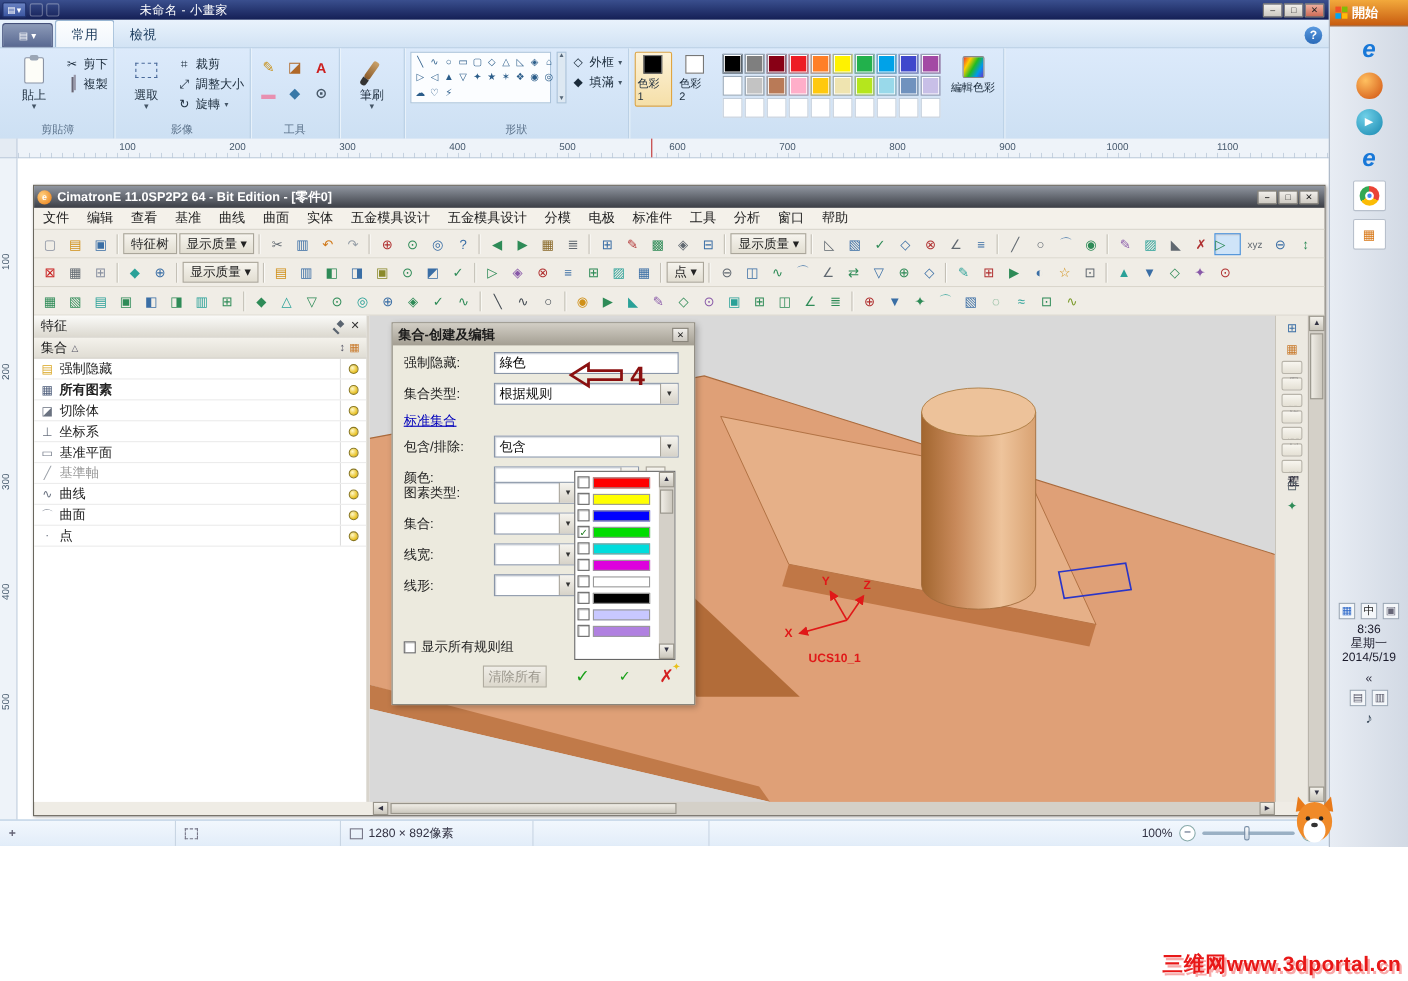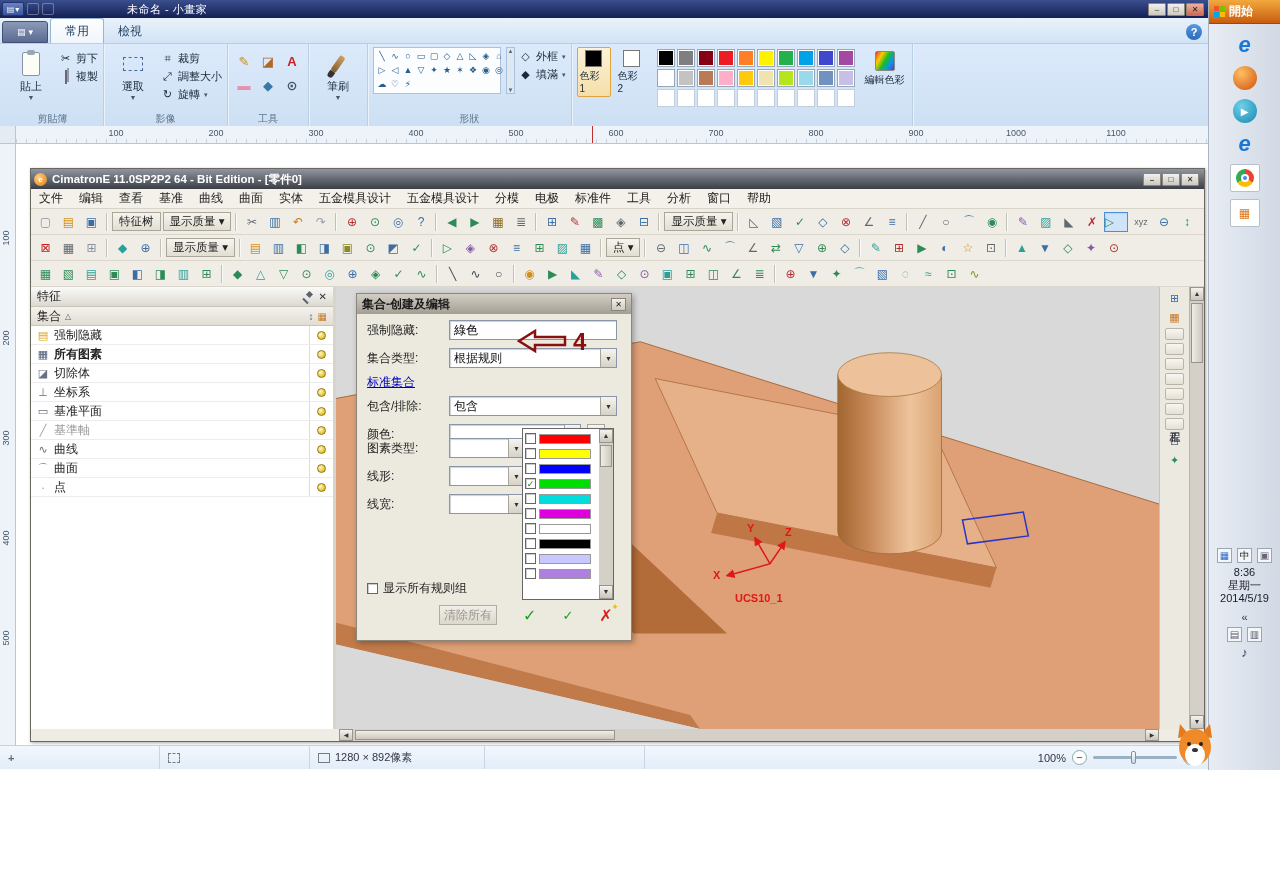--- a/index.html
+++ b/index.html
@@ -751,27 +751,33 @@
                 <span class="more-btn" style="position:absolute; left:228px; top:130px;">...</span>
 
                 <div class="dsmall-rows">
                     <div class="drow">
                       <span class="dlabel">图素类型:</span>
                       <span class="sel dsel-small">
                         <span class="dd">▼</span>
                       </span>
                     </div>
                     <div class="drow">
-                      <span class="dlabel">线形:</span>
+                      <span class="dlabel">集合:</span>
                       <span class="sel dsel-small">
                         <span class="dd">▼</span>
                       </span>
                     </div>
                     <div class="drow">
                       <span class="dlabel">线宽:</span>
+                      <span class="sel dsel-small">
+                        <span class="dd">▼</span>
+                      </span>
+                    </div>
+                    <div class="drow">
+                      <span class="dlabel">线形:</span>
                       <span class="sel dsel-small">
                         <span class="dd">▼</span>
                       </span>
                     </div>
                   </div>
 
                 <div class="clist">
                   <div class="clist-rows">
                       <div class="crow">
                         <span class="cbx"></span>
@@ -944,13 +950,14 @@
       <polygon points="4,2 14,14 2,16" fill="#e87a1a"></polygon>
       <polygon points="34,2 24,14 36,16" fill="#e87a1a"></polygon>
       <ellipse cx="19" cy="25" rx="16" ry="18" fill="#f08a28"></ellipse>
       <ellipse cx="19" cy="33" rx="10" ry="11" fill="#fff"></ellipse>
       <circle cx="13" cy="22" r="2" fill="#222"></circle>
       <circle cx="25" cy="22" r="2" fill="#222"></circle>
       <ellipse cx="19" cy="28" rx="3" ry="2" fill="#333"></ellipse>
     </svg>
   </div>
 
+  <div class="wm">三维网www.3dportal.cn</div>
 </div>
 
 </body></html>

